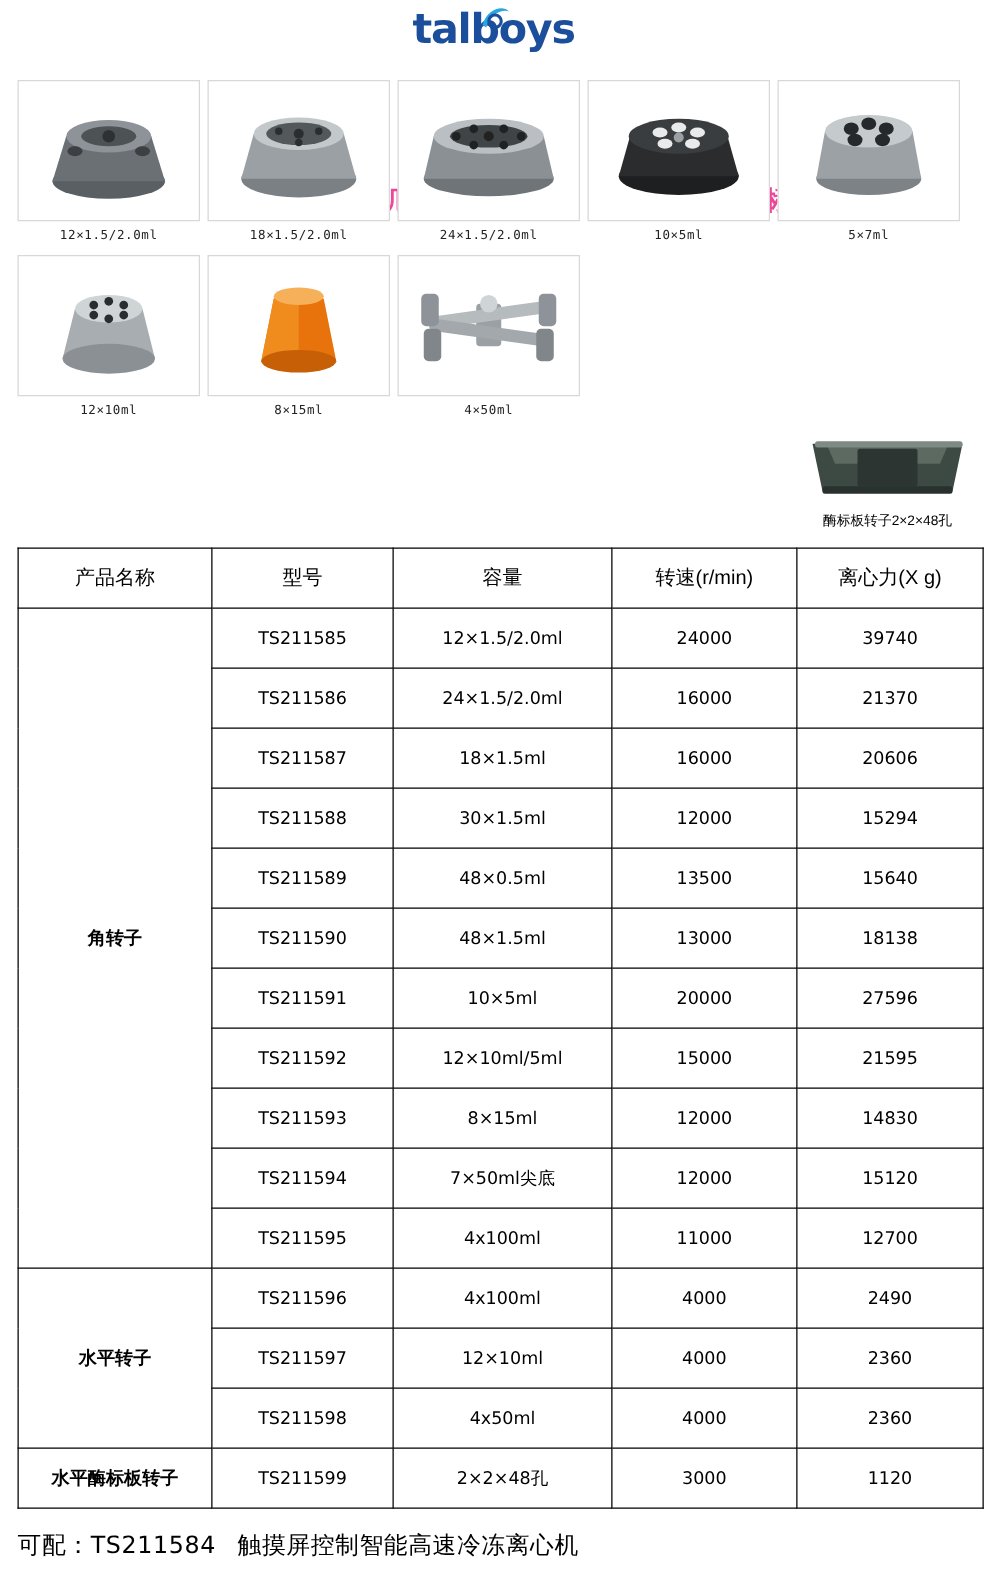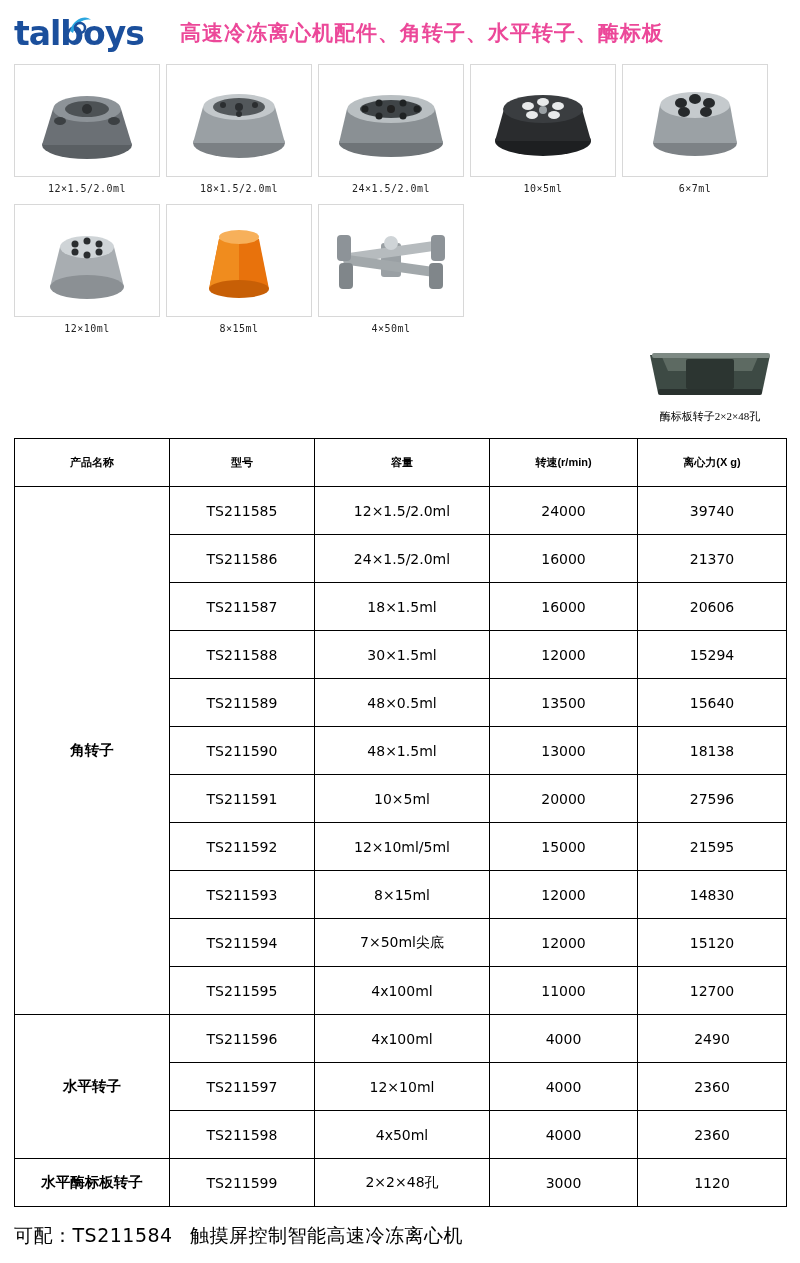--- a/index.html
+++ b/index.html
@@ -22,20 +22,21 @@
     box-sizing: border-box;
     padding: 0 14px;
   }
 
   
   .header {
     display: flex;
     align-items: center;
     height: 54px;
     padding-top: 6px;
+    flex-direction: column;
   }
   .logo {
     width: 140px;
     flex: 0 0 140px;
     font-size: 33px;
     font-weight: bold;
     letter-spacing: -1px;
     color: #1b4f9c;
     font-family: "DejaVu Sans", sans-serif;
     line-height: 1;
@@ -105,40 +106,39 @@
     width: 140px;
     height: 62px;
     display: flex;
     align-items: center;
     justify-content: center;
     overflow: hidden;
   }
   .extra-caption {
     font-size: 11px;
     margin-top: 7px;
-    font-family: Liberation Serif, serif;
   }
 
   
   table.spec {
     border-collapse: collapse;
     width: 772px;
     margin-top: 14px;
     table-layout: fixed;
   }
   table.spec th, table.spec td {
     border: 1px solid #000;
     text-align: center;
     font-size: 14.5px;
     height: 47px;
     padding: 0 2px;
   }
   table.spec th {
-    font-weight: bold;
-    font-size: 11px;
+    font-weight: normal;
+    font-size: 16px;
   }
   table.spec td.model,
   table.spec td.cap,
   table.spec td.speed,
   table.spec td.force {
     font-family: "DejaVu Sans", sans-serif;
     font-size: 14px;
   }
   td.group {
     font-weight: bold;
@@ -251,21 +251,21 @@
           <ellipse cx="59" cy="70" rx="42" ry="13" fill="#7d8286"></ellipse>
           <path d="M17 70 L24 32 Q59 18 94 32 L101 70 Z" fill="#9ba1a5"></path>
           <ellipse cx="59" cy="32" rx="35" ry="13" fill="#c5cacd"></ellipse>
           <ellipse cx="45" cy="30" rx="6" ry="5" fill="#26292b"></ellipse>
           <ellipse cx="59" cy="26" rx="6" ry="5" fill="#26292b"></ellipse>
           <ellipse cx="73" cy="30" rx="6" ry="5" fill="#26292b"></ellipse>
           <ellipse cx="48" cy="39" rx="6" ry="5" fill="#26292b"></ellipse>
           <ellipse cx="70" cy="39" rx="6" ry="5" fill="#26292b"></ellipse>
         </svg>
       </div>
-      <div class="caption">6×7ml</div>
+      <div class="caption">5×7ml</div>
     </div>
 
     <div class="cell">
       <div class="thumb">
         <svg width="118" height="96" viewBox="0 0 118 96">
           <path d="M22 74 L32 34 Q59 22 86 34 L96 74 Z" fill="#a8adb1"></path>
           <ellipse cx="59" cy="74" rx="37" ry="12" fill="#8b9094"></ellipse>
           <ellipse cx="59" cy="34" rx="27" ry="11" fill="#cfd4d7"></ellipse>
           <circle cx="47" cy="31" r="3.5" fill="#2a2d2f"></circle>
           <circle cx="59" cy="28" r="3.5" fill="#2a2d2f"></circle>

